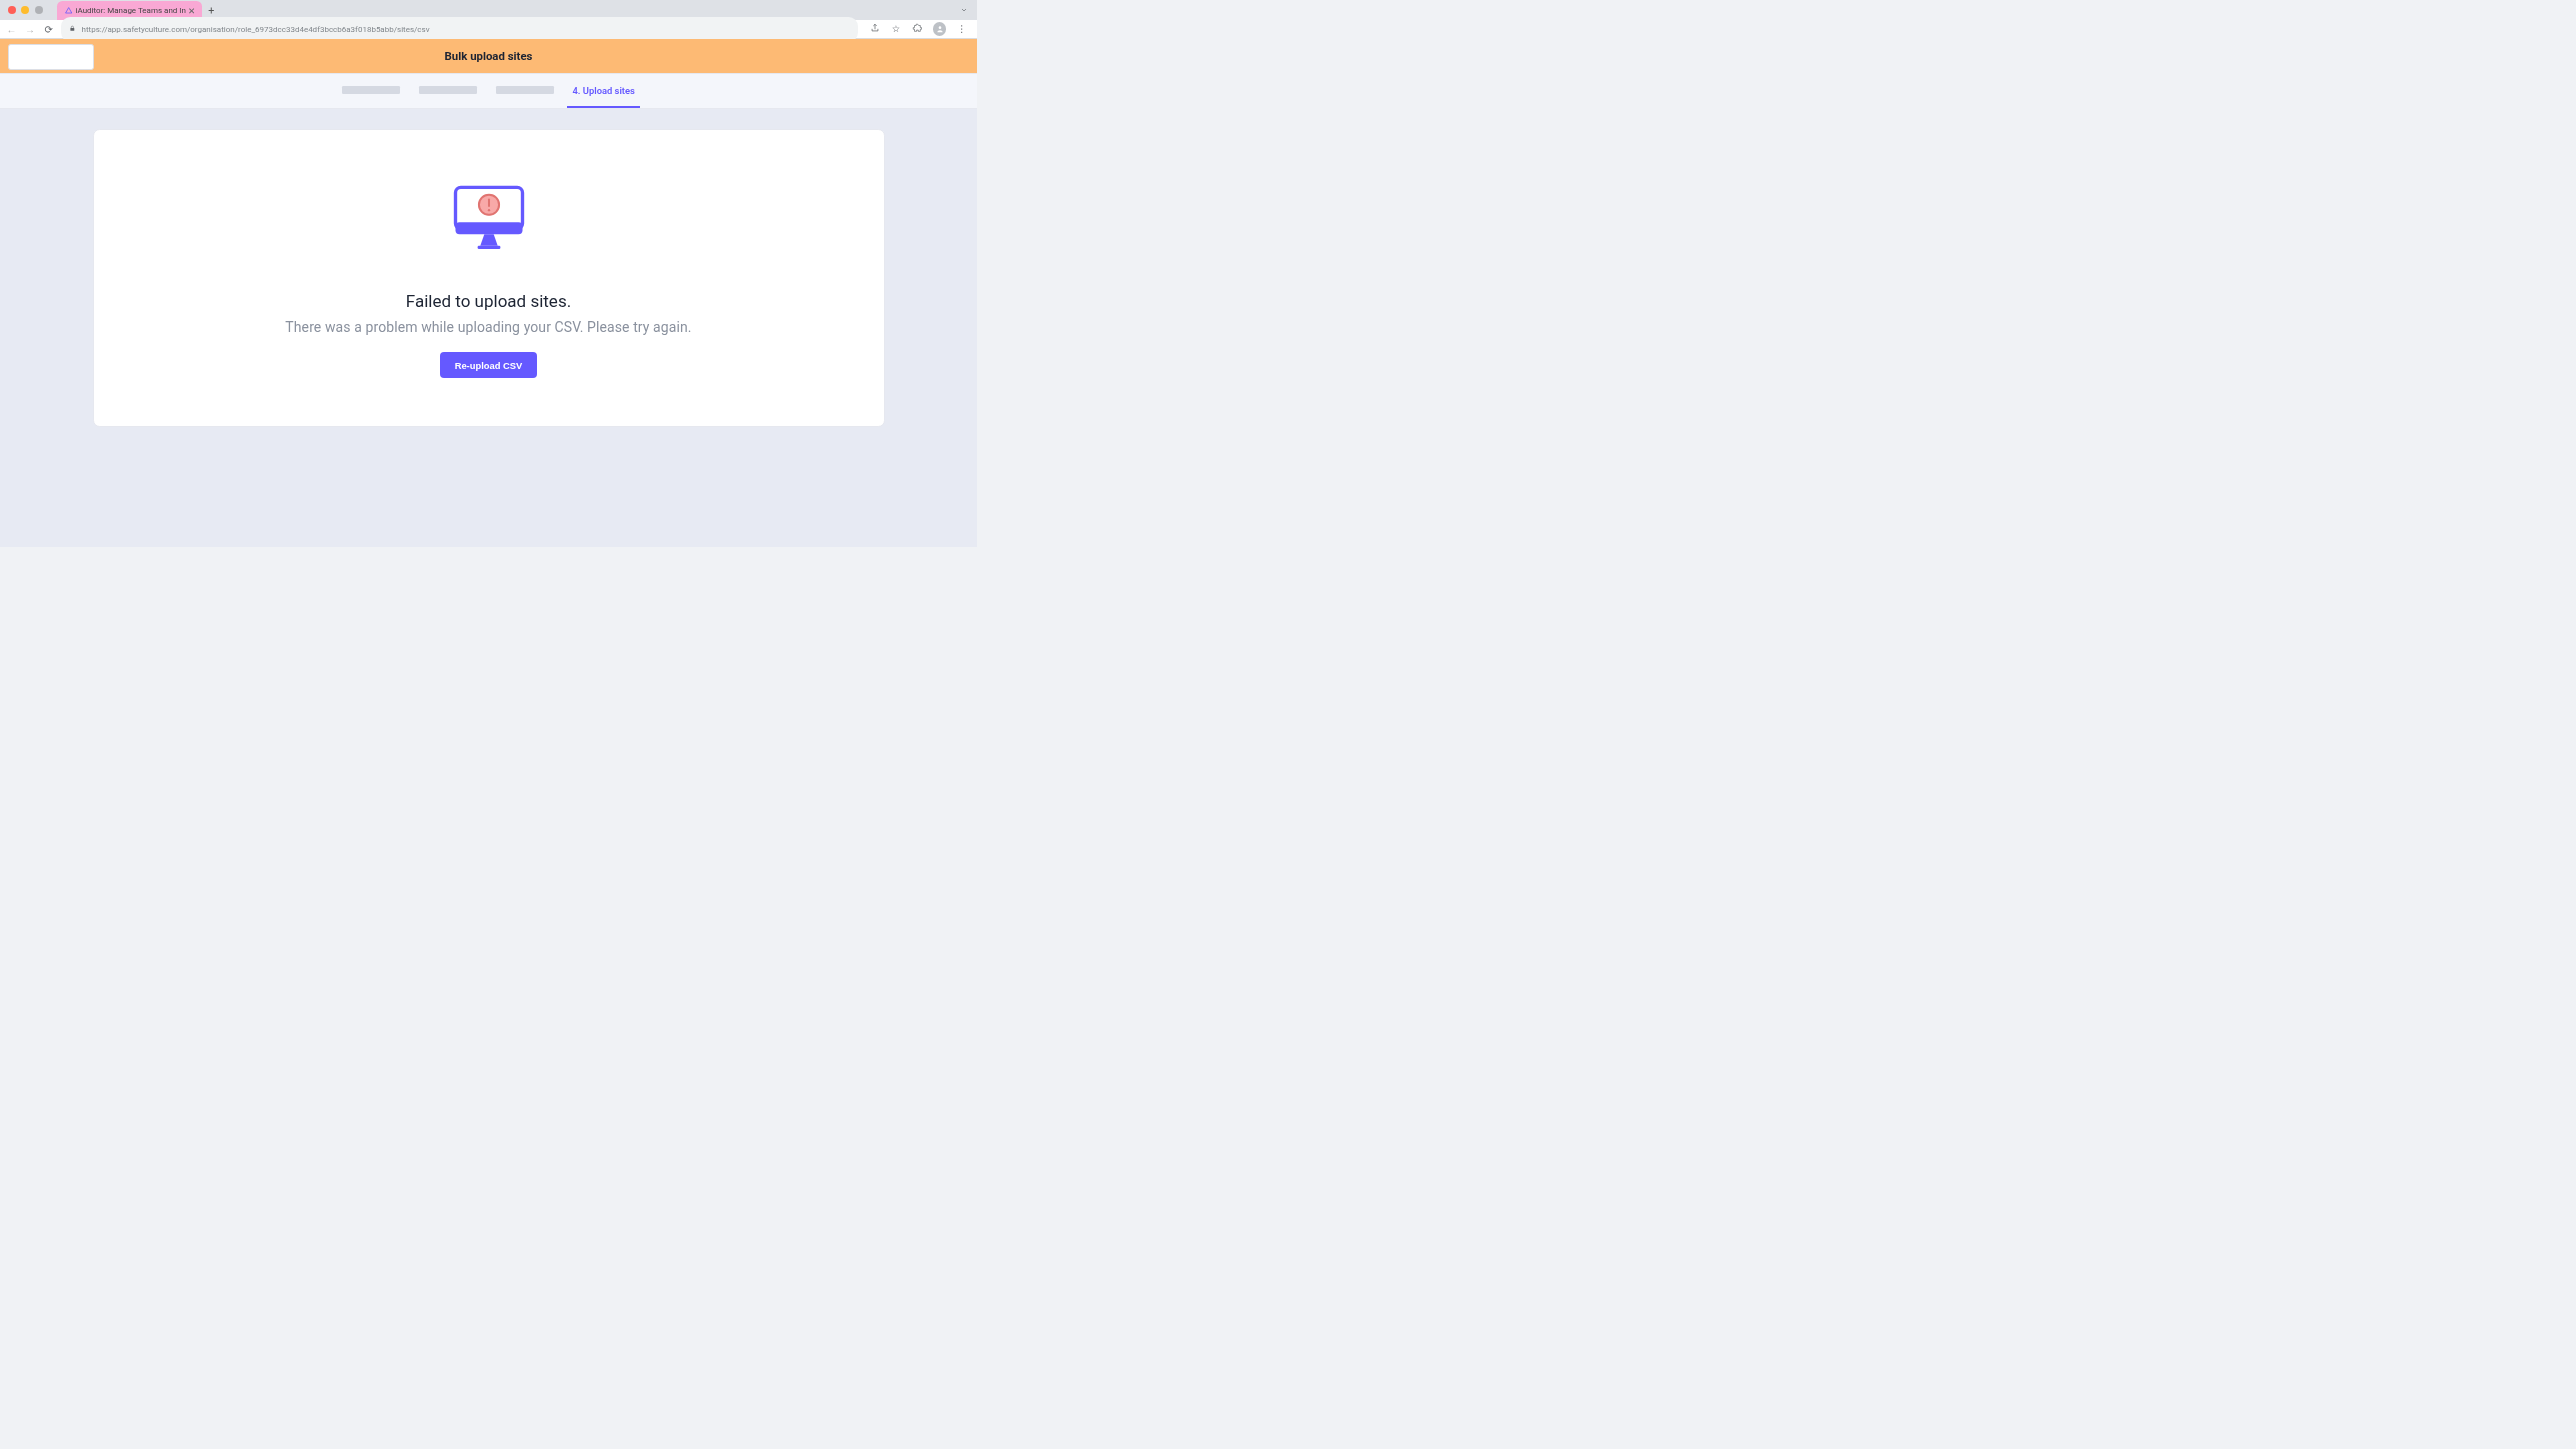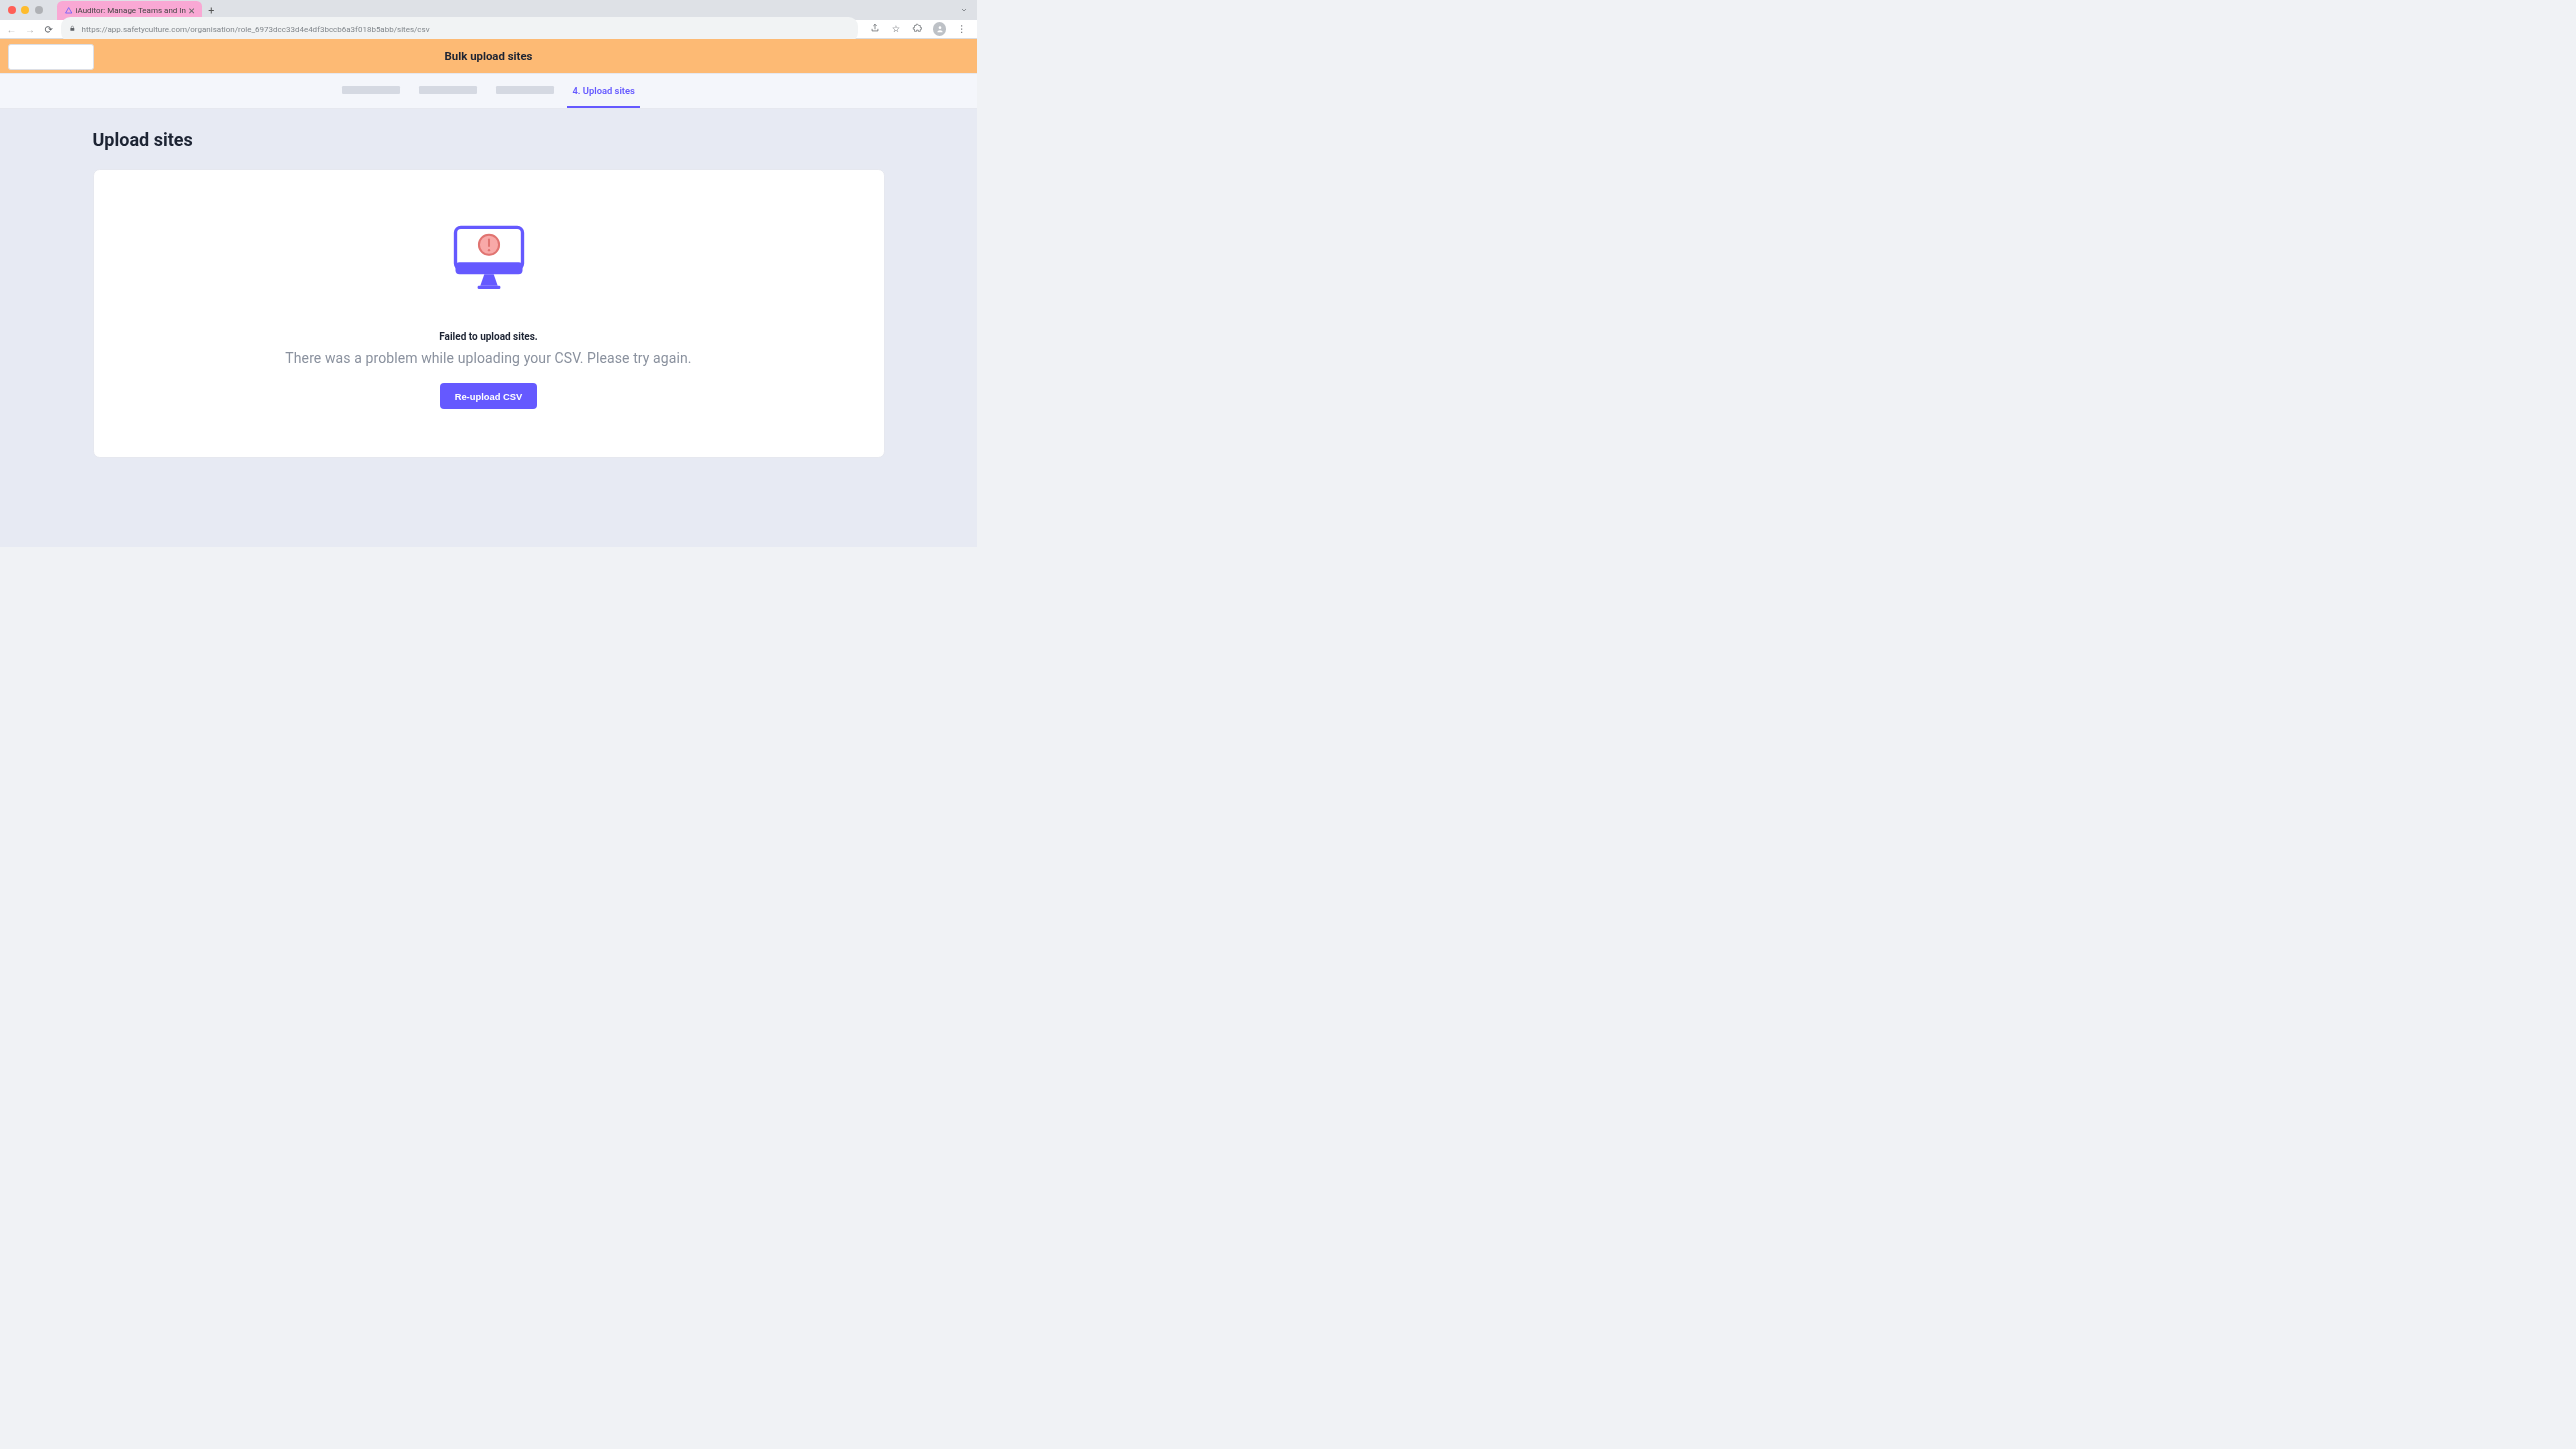--- a/index.html
+++ b/index.html
@@ -167,22 +167,22 @@
     background: #fff;
     border: 0.7px solid #e6e8ef;
     border-radius: 6.7px;
     padding: 54px 27px 48px;
     display: flex;
     flex-direction: column;
     align-items: center;
   }
   .error-illustration { margin-bottom: 37px; }
   .err-title {
-    font-size: 10px;
-    font-weight: 700;
+    font-size: 17px;
+    font-weight: 400;
     color: #1d2433;
     margin-bottom: 8px;
   }
   .err-desc {
     font-size: 14px;
     color: #8a919e;
     margin-bottom: 17.4px;
     letter-spacing: 0.1px;
   }
   .btn-primary {
@@ -272,21 +272,20 @@
   <div class="step">
       <div class="step-placeholder"></div>
     </div>
   <div class="step active">
     <span>4. Upload sites</span>
   </div>
 </div>
 
 <div class="content">
   <div class="content-inner">
-    <h1 class="section-title">Upload sites</h1>
     <div class="card">
       <div class="error-illustration">
         <svg width="74" height="67" viewBox="0 0 110 100">
           <rect x="5" y="5" width="100" height="62" rx="8" fill="#fff" stroke="#6559ff" stroke-width="5"></rect>
           <rect x="5" y="57" width="100" height="18" rx="6" fill="#6559ff"></rect>
           <path d="M42 92 L68 92 L62 75 L48 75 Z" fill="#6559ff"></path>
           <rect x="38" y="92" width="34" height="5" rx="2" fill="#6559ff"></rect>
           <circle cx="55" cy="31" r="16" fill="#f8a9a8"></circle>
           <circle cx="55" cy="31" r="15" fill="none" stroke="#e07471" stroke-width="3"></circle>
           <line x1="55" y1="23" x2="55" y2="33" stroke="#e07471" stroke-width="3" stroke-linecap="round"></line>

